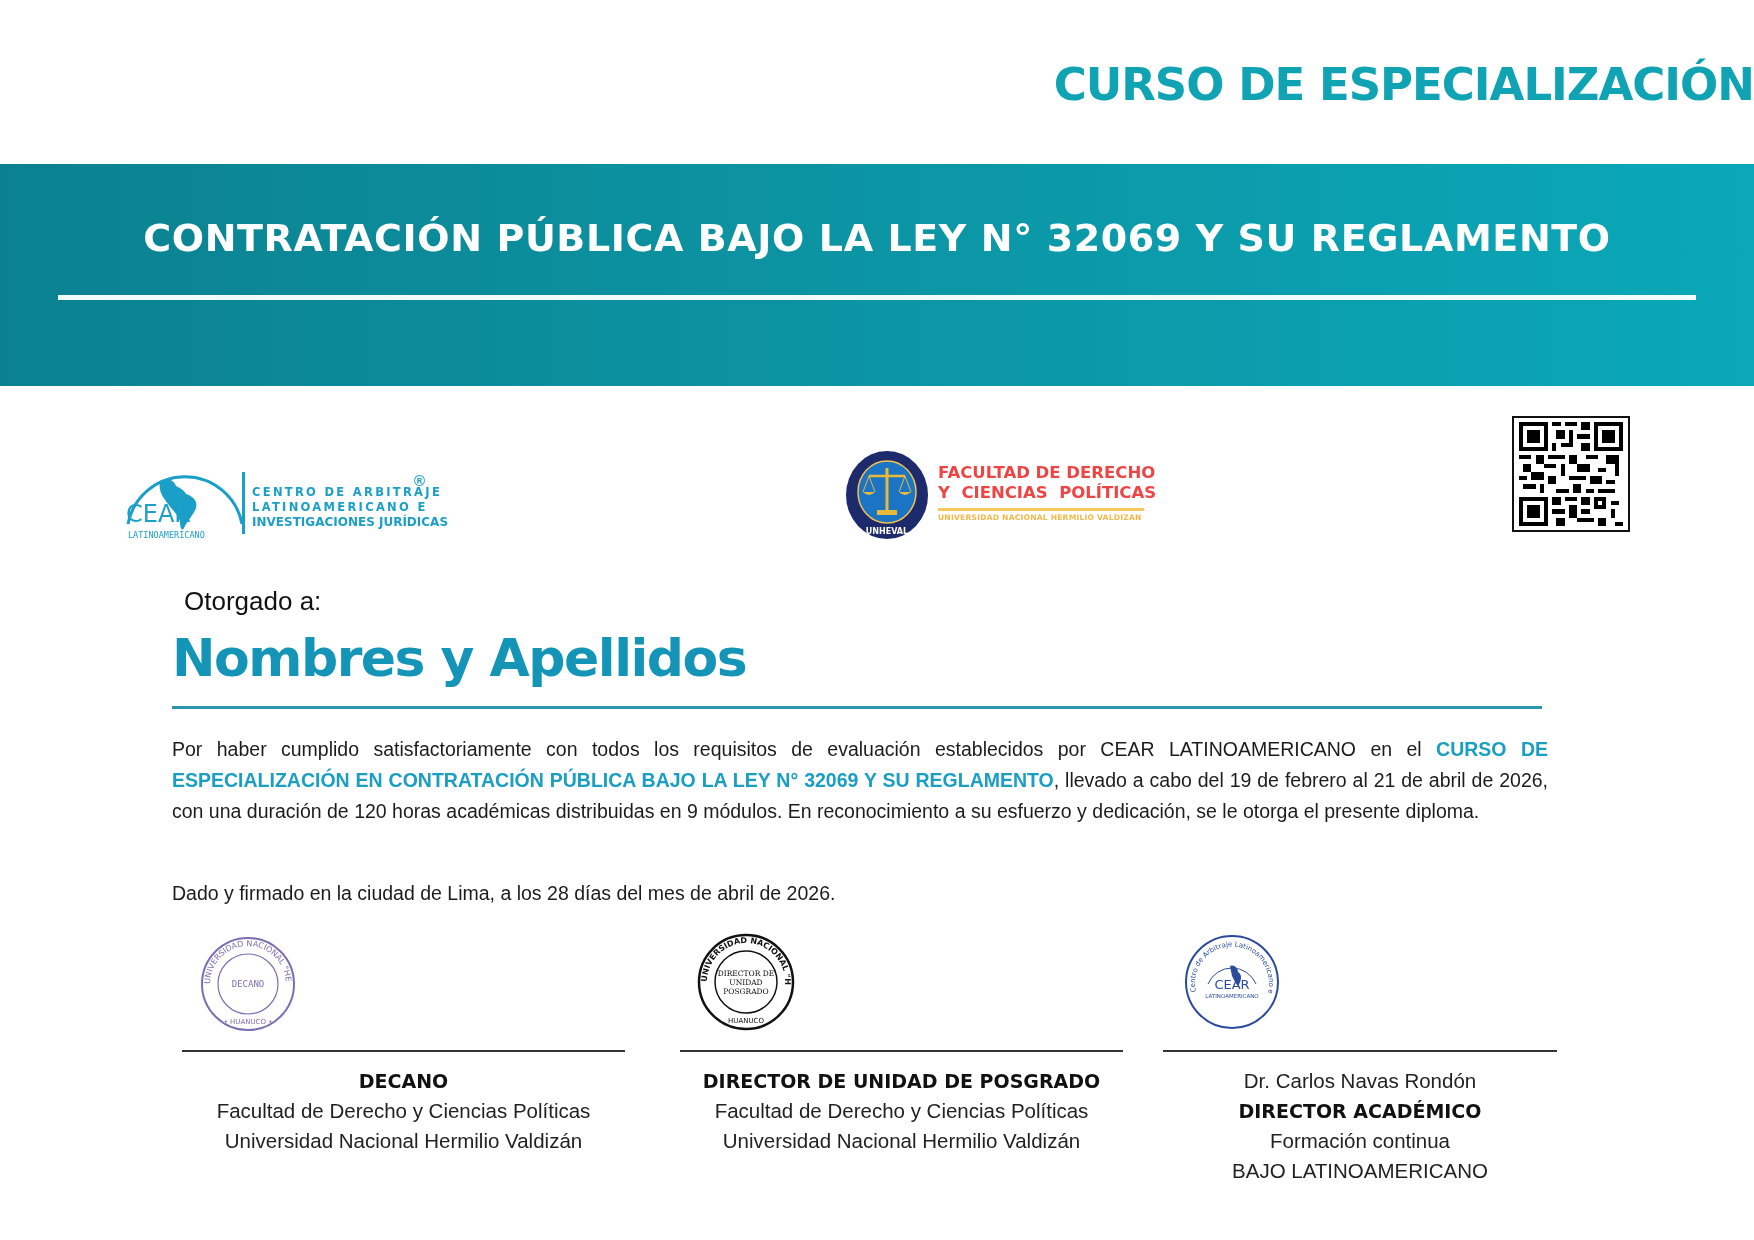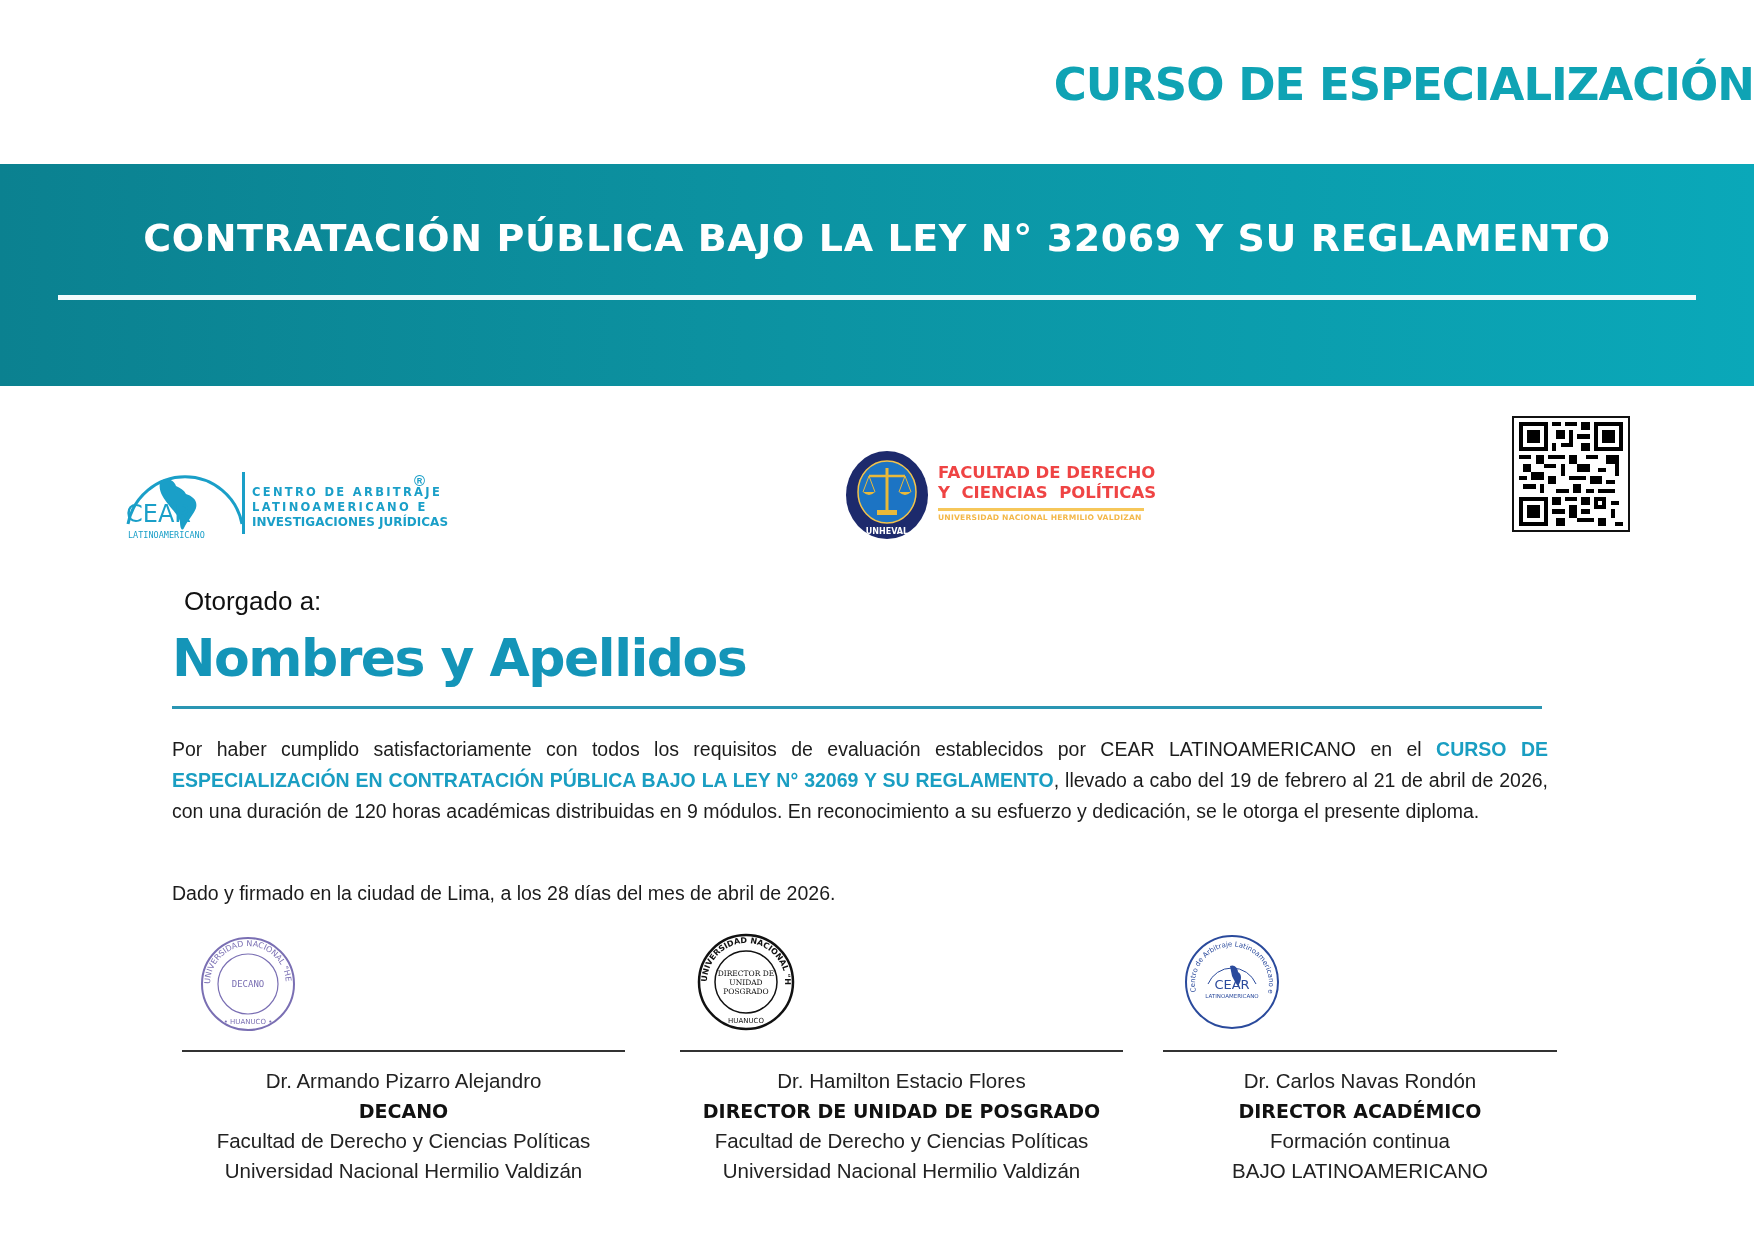--- a/index.html
+++ b/index.html
@@ -227,27 +227,25 @@
     <text x="50" y="57" text-anchor="middle" font-family="DejaVu Sans, sans-serif" font-size="13" fill="#2a4a9c">CEAR</text>
     <text x="50" y="66" text-anchor="middle" font-family="DejaVu Sans, sans-serif" font-size="5.5" fill="#2a4a9c">LATINOAMERICANO</text>
   </svg>
 </div>
 
 <div class="sig-line" style="left:182px;width:443px"></div>
 <div class="sig-line" style="left:680px;width:443px"></div>
 <div class="sig-line" style="left:1163px;width:394px"></div>
 
 <div class="sig-block" style="left:182px;width:443px">
-  <div>Dr. Armando Pizarro Alejandro</div>
   <div class="role">DECANO</div>
   <div>Facultad de Derecho y Ciencias Políticas</div>
   <div>Universidad Nacional Hermilio Valdizán</div>
 </div>
 <div class="sig-block" style="left:680px;width:443px">
-  <div>Dr. Hamilton Estacio Flores</div>
   <div class="role">DIRECTOR DE UNIDAD DE POSGRADO</div>
   <div>Facultad de Derecho y Ciencias Políticas</div>
   <div>Universidad Nacional Hermilio Valdizán</div>
 </div>
 <div class="sig-block" style="left:1163px;width:394px">
   <div>Dr. Carlos Navas Rondón</div>
   <div class="role">DIRECTOR ACADÉMICO</div>
   <div>Formación continua</div>
   <div>BAJO LATINOAMERICANO</div>
 </div>

